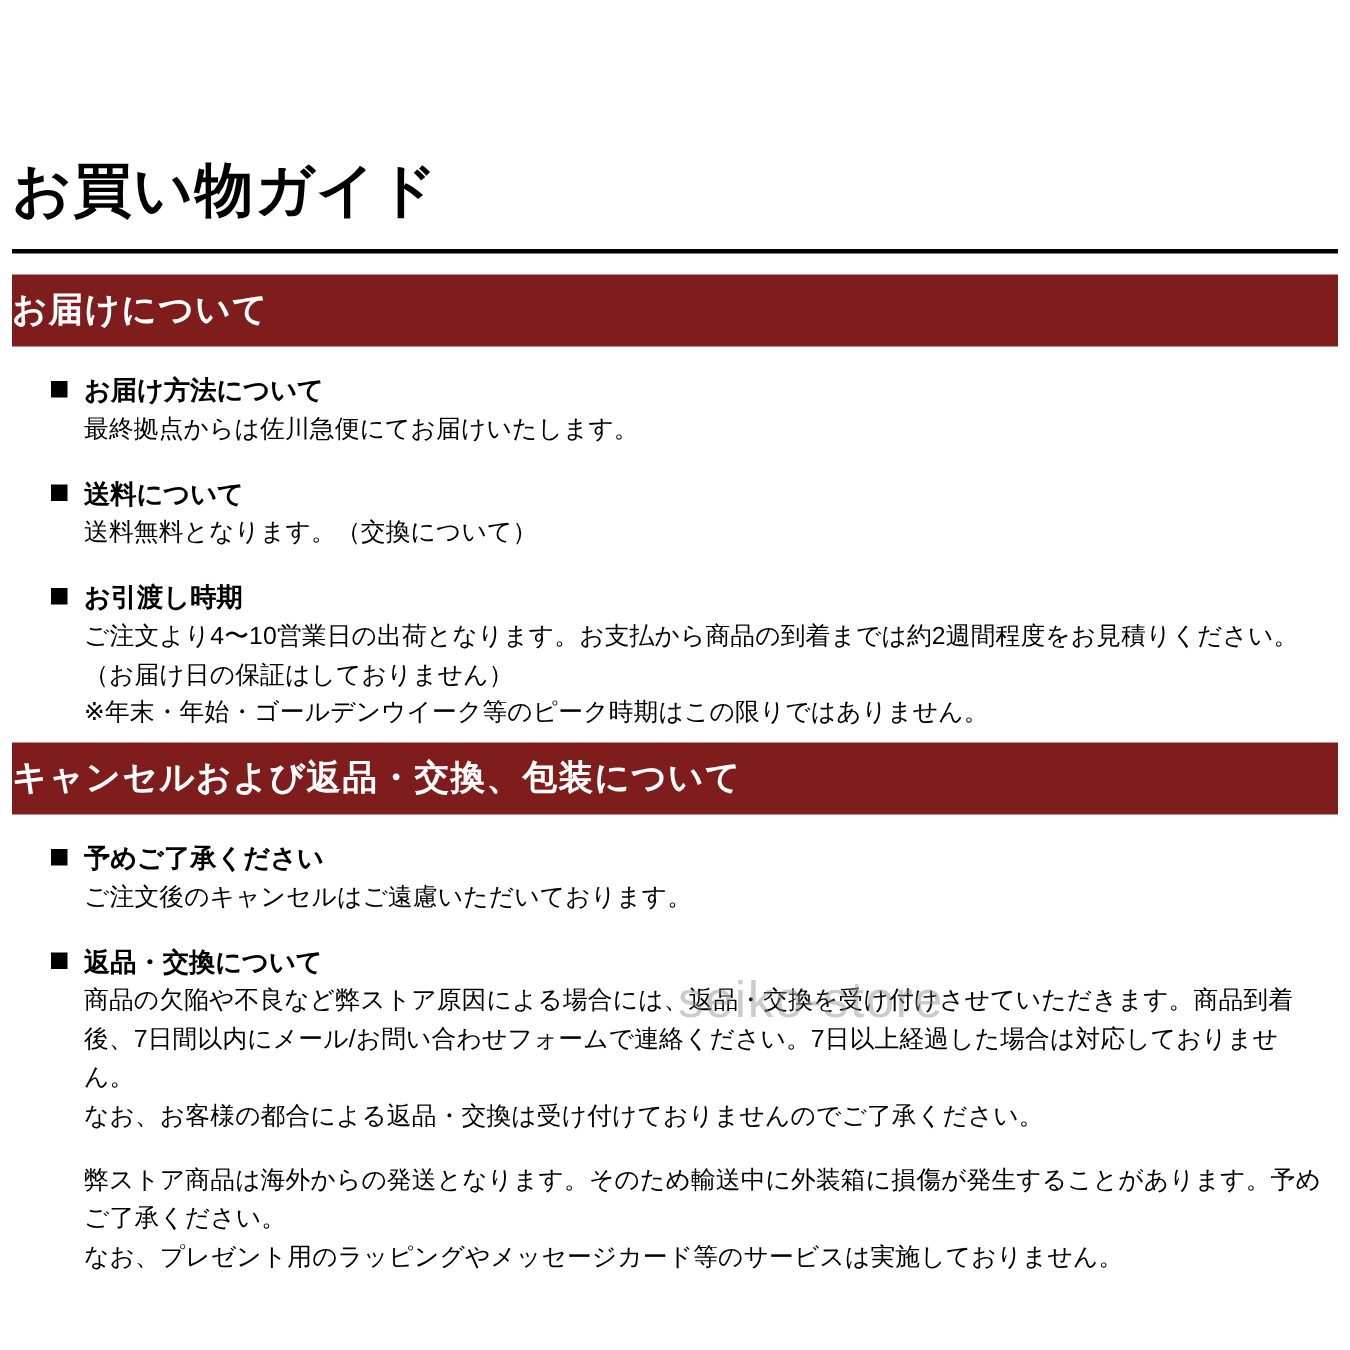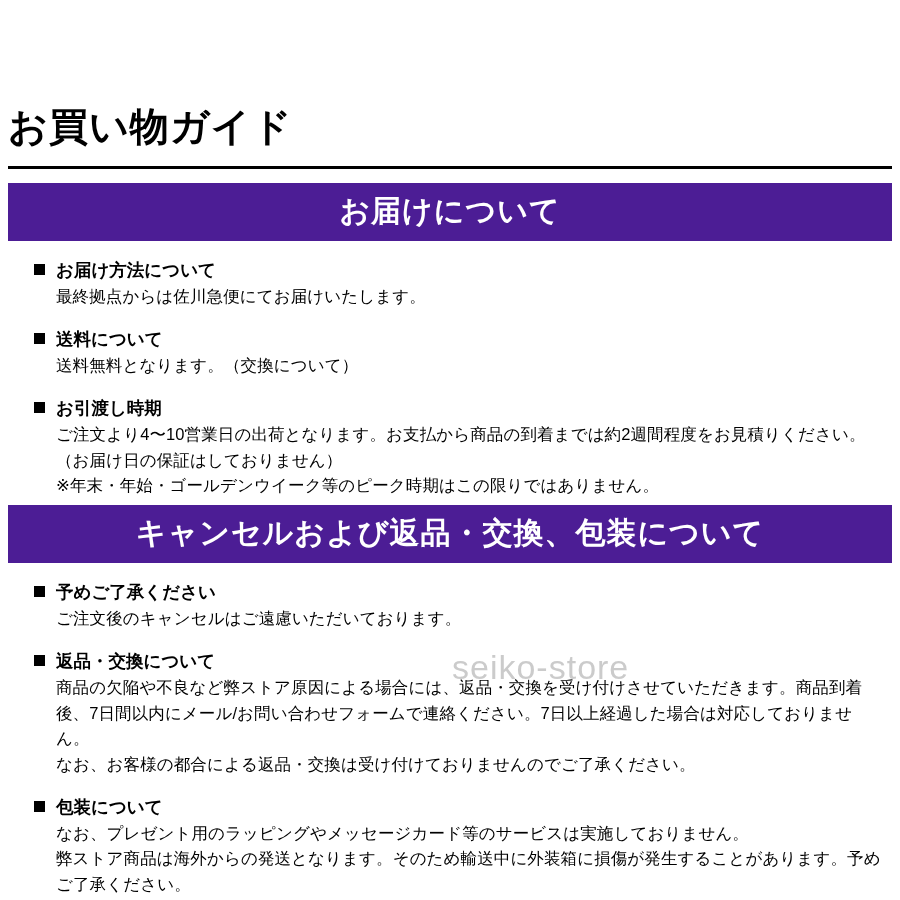--- a/index.html
+++ b/index.html
@@ -39,25 +39,24 @@
     color: #000;
   }
   .title-rule {
     height: 3px;
     background: #000000;
     margin: 12px 0 14px 0;
   }
 
   
   .section-bar {
-    background: #4c1d95;
+    background: #7f1d1d;
     color: #ffffff;
-    text-align: center;
     font-weight: bold;
-    font-size: 30px;
+    font-size: 23px;
     padding: 8px 0 9px 0;
     letter-spacing: 1px;
     margin-bottom: 14px;
   }
   .section-bar.second {
   }
 
   
   .items {
     padding: 0 10px 0 26px;
@@ -171,27 +170,23 @@
           <span class="bullet-square"></span>
           <span>返品・交換について</span>
         </div>
         <div class="item-body">
           <p>商品の欠陥や不良など弊ストア原因による場合には、返品・交換を受け付けさせていただきます。商品到着後、7日間以内にメール/お問い合わせフォームで連絡ください。7日以上経過した場合は対応しておりません。</p>
           <p>なお、お客様の都合による返品・交換は受け付けておりませんのでご了承ください。</p>
         </div>
       </div>
 
       <div class="item">
-        <div class="item-heading">
-          <span class="bullet-square"></span>
-          <span>包装について</span>
-        </div>
         <div class="item-body">
+          <p>弊ストア商品は海外からの発送となります。そのため輸送中に外装箱に損傷が発生することがあります。予めご了承ください。</p>
           <p>なお、プレゼント用のラッピングやメッセージカード等のサービスは実施しておりません。</p>
-          <p>弊ストア商品は海外からの発送となります。そのため輸送中に外装箱に損傷が発生することがあります。予めご了承ください。</p>
         </div>
       </div>
 
     </div>
   </div>
 
   <div class="watermark">seiko-store</div>
 </div>
 
 </body></html>

